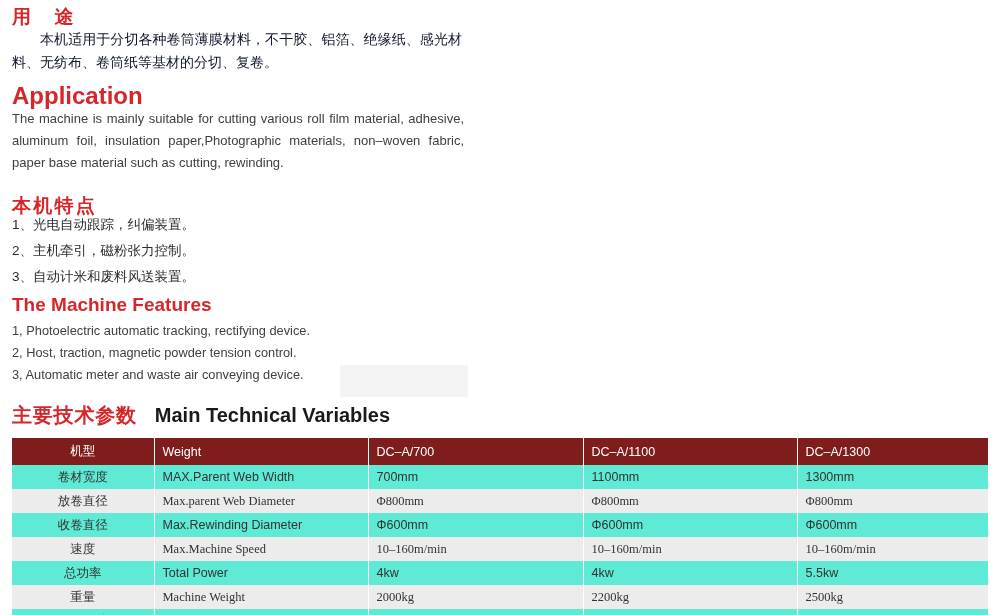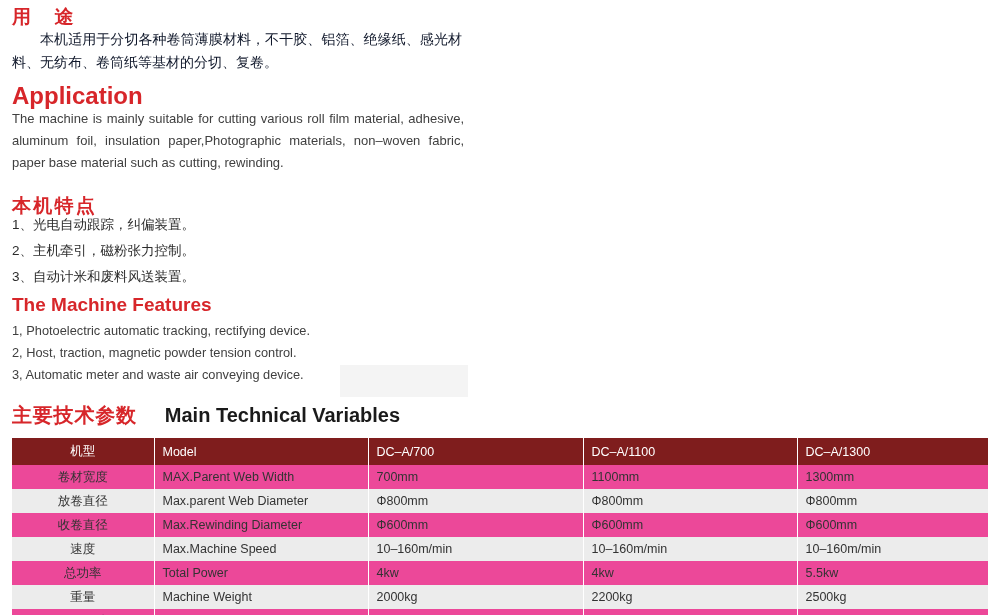--- a/index.html
+++ b/index.html
@@ -119,21 +119,21 @@
   #table-title .t-cn {
     color: #d7262a;
     font-weight: bold;
     font-size: 20px;
     letter-spacing: 0.04em;
   }
   #table-title .t-en {
     color: #1a1a1a;
     font-weight: bold;
     font-size: 20px;
-    margin-left: 28px;
+    margin-left: 18px;
   }
 
   
   #spec-table {
     position: absolute;
     left: 12px;
     top: 438px;
     width: 976px;
     border-collapse: collapse;
     table-layout: fixed;
@@ -166,22 +166,22 @@
     color: #333333;
     border-right: 1px solid #ffffff;
     white-space: nowrap;
     overflow: hidden;
     text-overflow: ellipsis;
   }
   #spec-table tbody td:last-child { border-right: none; }
   #spec-table tbody td.col-cn {
     text-align: center;
   }
-  #spec-table tbody tr.odd td { background: #ec4899; }
-  #spec-table tbody tr.even td { background: #ececec; }
+  #spec-table tbody tr.odd td { background: #5eead4; }
+  #spec-table tbody tr.even td { background: #ececec; font-family: Liberation Serif, serif; }
 </style>
 </head>
 <body>
 
 <div class="page">
 
   <div class="h-cn" id="sec-application-title-cn">用　途</div>
   <div id="sec-application-body-cn">本机适用于分切各种卷筒薄膜材料，不干胶、铝箔、绝缘纸、感光材料、无纺布、卷筒纸等基材的分切、复卷。</div>
 
   <div class="h-en" id="sec-application-title-en">Application</div>
@@ -211,21 +211,21 @@
     <colgroup>
       <col class="c0">
         <col class="c1">
         <col class="c2">
         <col class="c3">
         <col class="c4">
     </colgroup>
     <thead>
       <tr>
         <th class="col-cn">机型</th>
-        <th>Model</th>
+        <th>Weight</th>
         <th>DC–A/700</th>
         <th>DC–A/1100</th>
         <th>DC–A/1300</th>
       </tr>
     </thead>
     <tbody>
       <tr class="odd">
         <td class="col-cn">卷材宽度</td>
         <td>MAX.Parent Web Width</td>
         <td>700mm</td>

